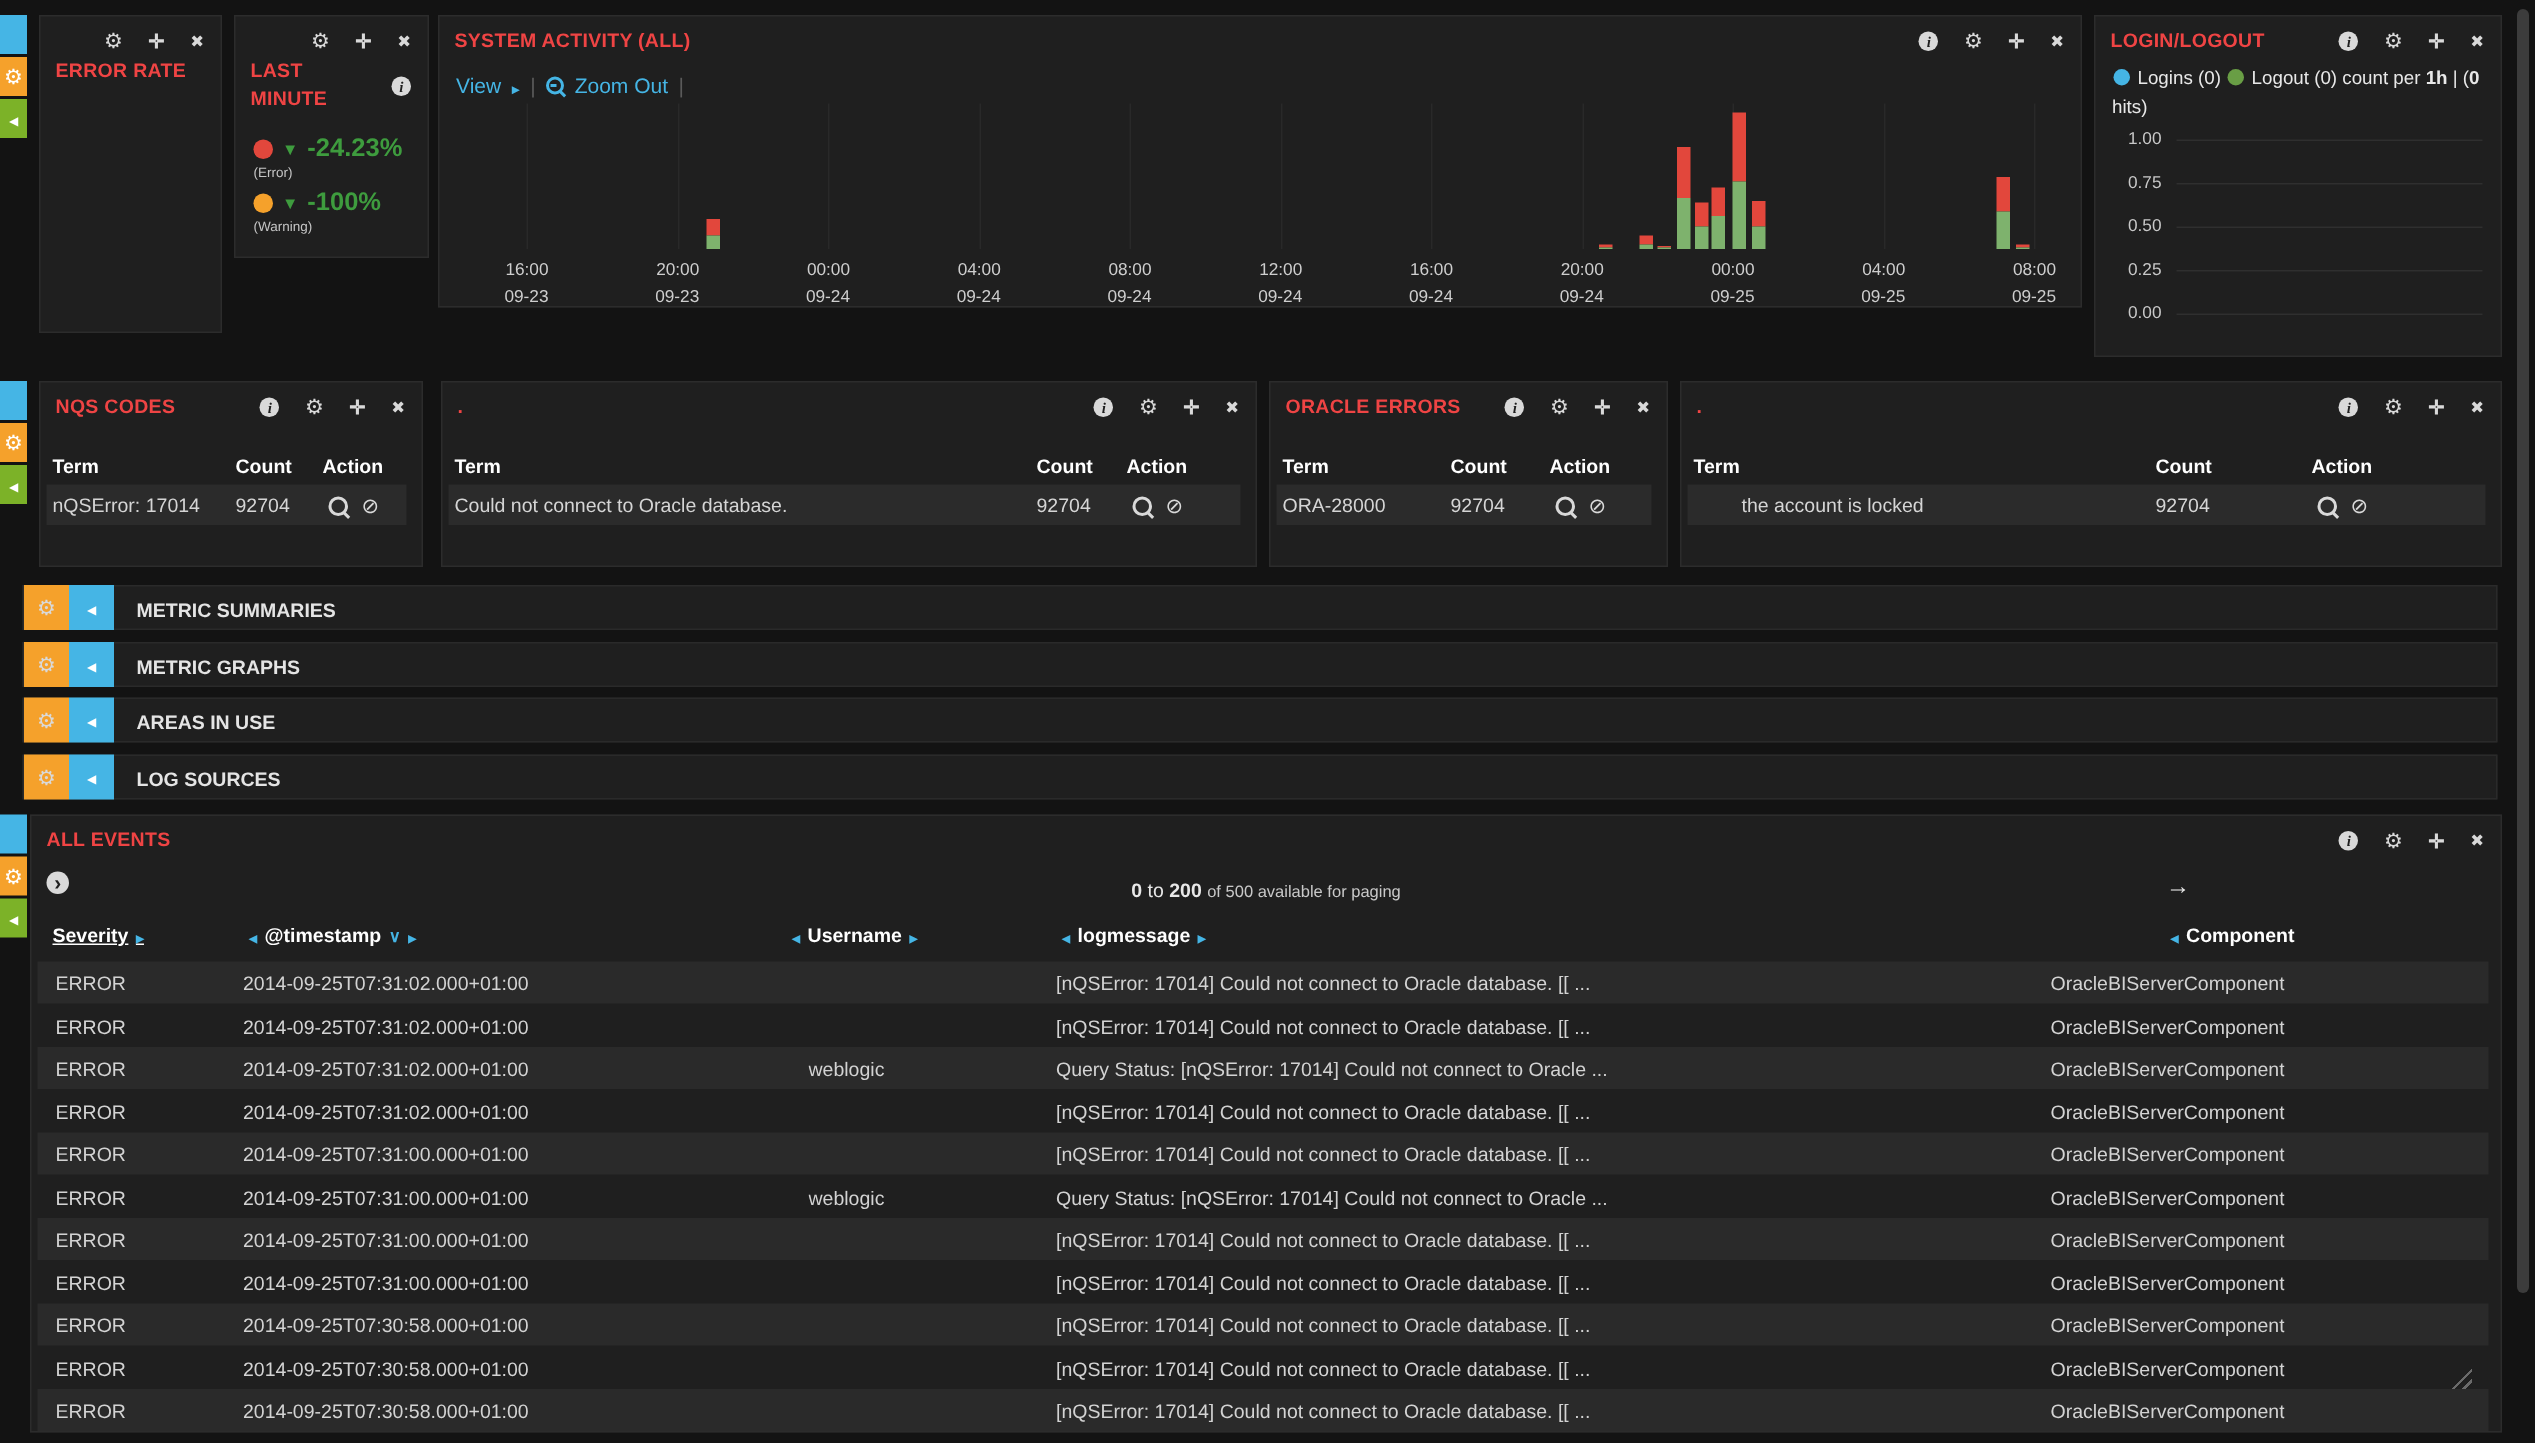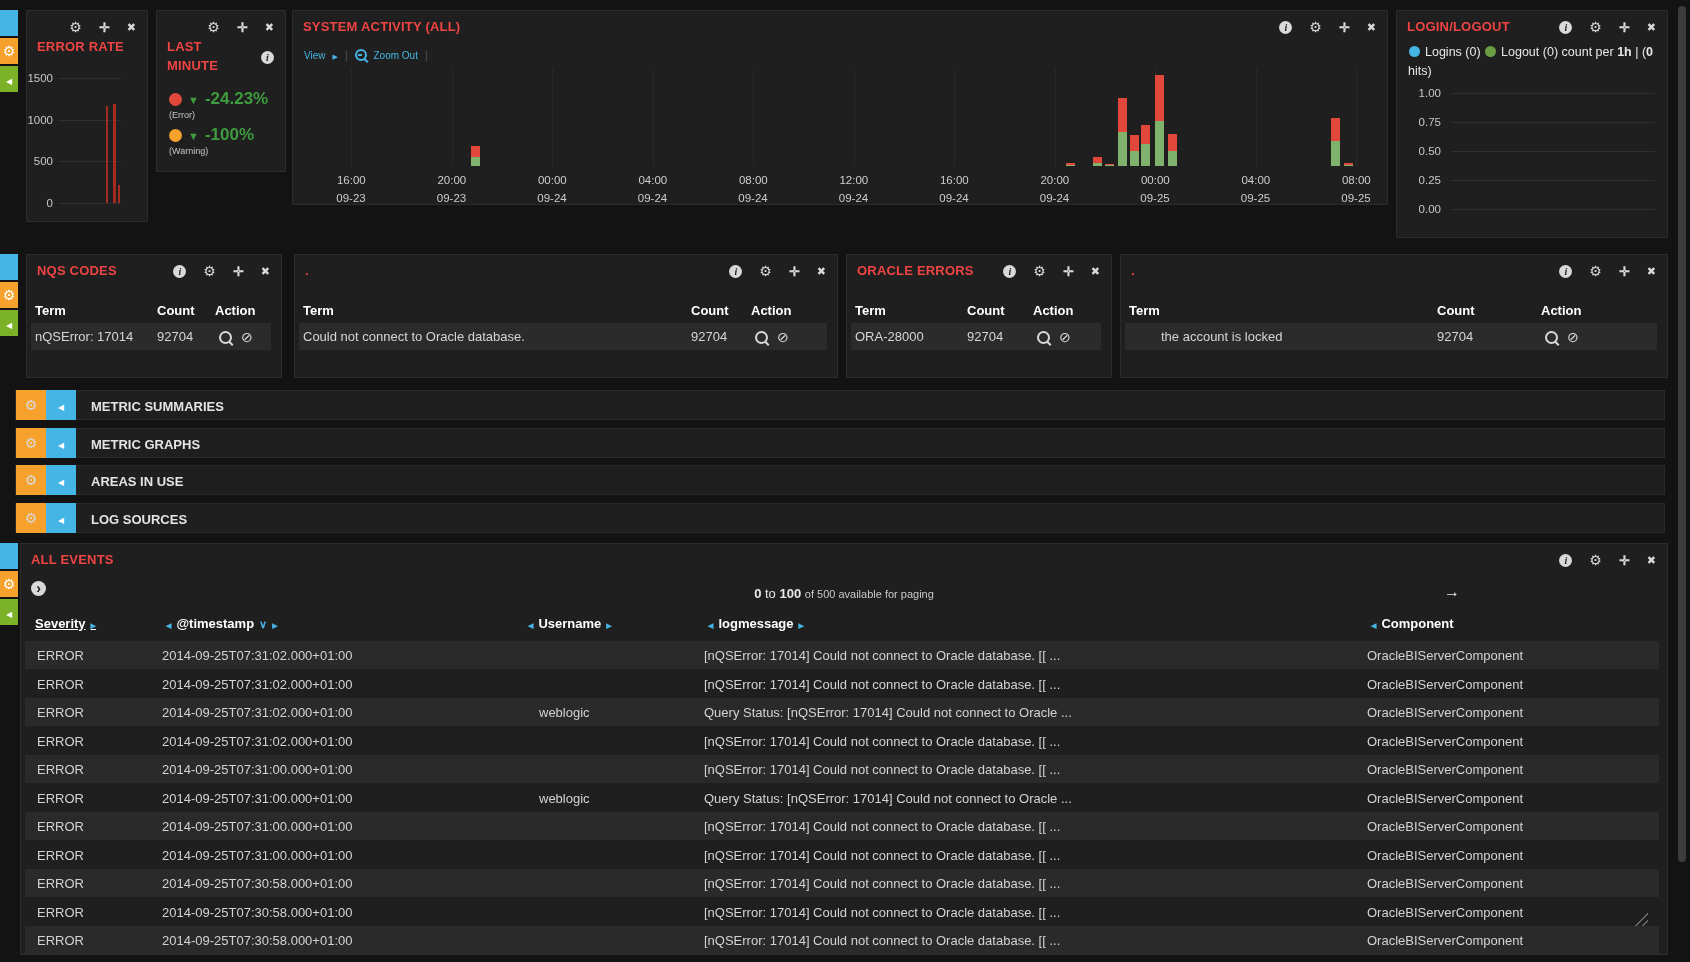--- a/index.html
+++ b/index.html
@@ -35,21 +35,21 @@
   .chevL::after{content:"◀";font-size:8px;color:#fff;}
   
   .gridline-h{position:absolute;height:1px;background:#2f2f2f;}
   .gridline-v{position:absolute;width:1px;background:#292929;}
   .ylab{position:absolute;font-size:11.5px;color:#c8c8c8;text-align:right;transform:translateY(-50%);}
   .spike{position:absolute;background:#a32b20;}
   .sa-bar{position:absolute;bottom:0;width:9px;display:flex;flex-direction:column;justify-content:flex-end;}
   .sa-bar .r{background:#e2473c;}
   .sa-bar .g{background:#7eb26d;}
   .sa-xl{position:absolute;transform:translateX(-50%);text-align:right;font-size:11.5px;color:#cecece;line-height:18px;white-space:pre;}
-  .sa-links{position:absolute;left:11px;top:38px;display:flex;align-items:center;gap:7px;font-size:10px;}
+  .sa-links{position:absolute;left:11px;top:38px;display:flex;align-items:center;gap:7px;font-size:14px;}
   .link{color:#45b5e5;cursor:pointer;}
   .pipe{color:#5a5a5a;}
   
   .dot{border-radius:50%;display:inline-block;}
   .lm-val{font-size:17px;font-weight:bold;color:#3e9c3e;}
   .lm-tri::after{content:"▼";font-size:11px;color:#3e9c3e;}
   .lm-cap{position:absolute;left:12px;font-size:9px;color:#c4c4c4;}
   
   .thead{position:absolute;font-size:13px;font-weight:bold;color:#fff;}
   .trow{position:absolute;left:4px;right:10px;height:27px;background:#2b2b2b;}
@@ -78,33 +78,20 @@
 
 <div class="page">
 
   <div class="panel" id="p-error-rate" style="left:26px;top:10px;width:122px;height:212px;">
     <div class="hicons">
         <span class="picon icon-gear"></span>
         <span class="picon icon-move"></span>
         <span class="picon icon-close"></span>
       </div>
     <div class="ptitle" style="top:28px;">ERROR RATE</div>
-    <div id="er-chart" style="position:absolute;left:0;top:57px;width:120px;height:140px;">
-        <div class="ylab" style="left: 0px; width: 26px; top: 10px;">1500</div>
-        <div class="gridline-h" style="left: 31px; width: 63px; top: 10px;"></div>
-        <div class="ylab" style="left: 0px; width: 26px; top: 51.7px;">1000</div>
-        <div class="gridline-h" style="left: 31px; width: 63px; top: 51.7px;"></div>
-        <div class="ylab" style="left: 0px; width: 26px; top: 93.4px;">500</div>
-        <div class="gridline-h" style="left: 31px; width: 63px; top: 93.4px;"></div>
-        <div class="ylab" style="left: 0px; width: 26px; top: 135.1px;">0</div>
-        <div class="gridline-h" style="left: 31px; width: 63px; top: 135.1px;"></div>
-        <div class="spike" style="left: 79px; width: 2px; top: 38px; height: 97px;"></div>
-        <div class="spike" style="left: 86px; width: 3px; top: 36px; height: 99px;"></div>
-        <div class="spike" style="left: 91px; width: 2px; top: 117px; height: 18px;"></div>
-      </div>
   </div>
 
   <div class="panel" id="p-last-minute" style="left:156px;top:10px;width:130px;height:162px;">
     <div class="hicons">
         <span class="picon icon-gear"></span>
         <span class="picon icon-move"></span>
         <span class="picon icon-close"></span>
       </div>
     <div class="ptitle" style="top:26px;width:80px;line-height:19px;">LAST MINUTE</div>
     <span class="picon icon-info" style="position:absolute;right:11px;top:40px;"></span>
@@ -290,21 +277,21 @@
         <span class="picon icon-info"></span>
         <span class="picon icon-gear"></span>
         <span class="picon icon-move"></span>
         <span class="picon icon-close"></span>
       </div>
     <div class="ptitle">ALL EVENTS</div>
     <span class="picon icon-circle-arrow" style="position:absolute;left:10px;top:37px;"></span>
     <div class="ev-paging">
       <b>0</b>
       <span>to</span>
-      <b>100</b>
+      <b>200</b>
       <span class="sm">of 500 available for paging</span>
     </div>
     <span class="picon icon-arrow-right" style="position:absolute;left:1423px;top:40px;"></span>
     <div class="ev-head" id="ev-head">
         <div class="ev-col" style="left: 10px; text-decoration: underline;">
           <span>Severity</span>
           <span class="tr"></span>
         </div>
         <div class="ev-col" style="left: 141px;">
           <span class="tl"></span>
@@ -315,21 +302,21 @@
         <div class="ev-col" style="left: 503px;">
           <span class="tl"></span>
           <span>Username</span>
           <span class="tr"></span>
         </div>
         <div class="ev-col" style="left: 683px;">
           <span class="tl"></span>
           <span>logmessage</span>
           <span class="tr"></span>
         </div>
-        <div class="ev-col" style="left: 1346px;">
+        <div class="ev-col" style="left: 1422px;">
           <span class="tl"></span>
           <span>Component</span>
         </div>
       </div>
     <div class="ev-rows" id="ev-rows">
         <div class="ev-row stripe" style="top: 0px;">
           <span class="ev-cell" style="left: 12px;">ERROR</span>
           <span class="ev-cell" style="left: 137px;">2014-09-25T07:31:02.000+01:00</span>
           <span class="ev-cell" style="left: 679px;">[nQSError: 17014] Could not connect to Oracle database. [[ ...</span>
           <span class="ev-cell" style="left: 1342px;">OracleBIServerComponent</span>

